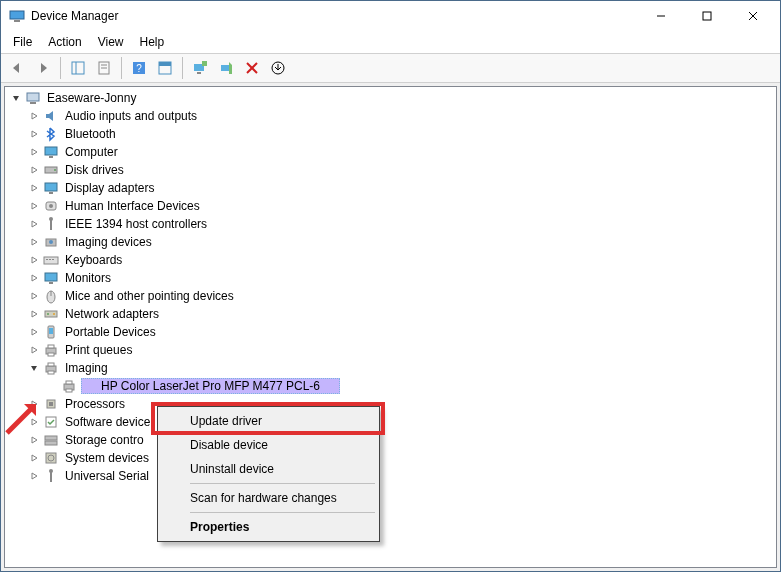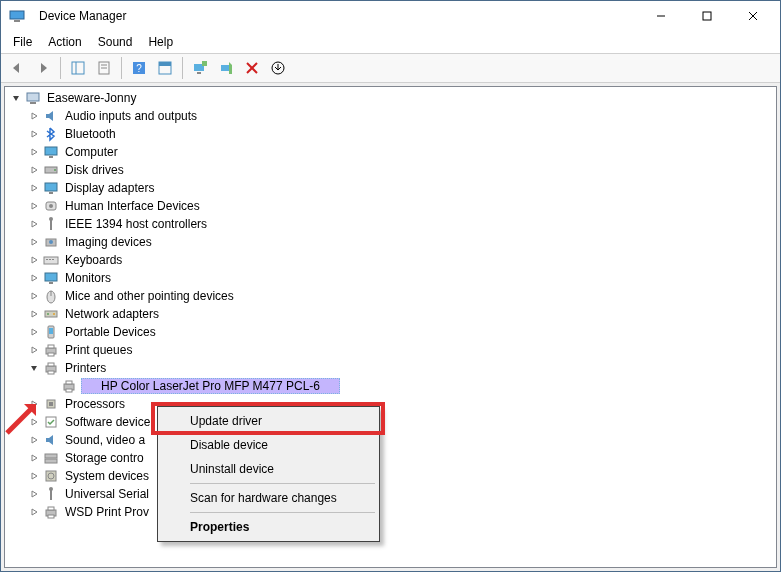--- a/index.html
+++ b/index.html
@@ -21,21 +21,21 @@
     background: #fff;
   }
   .titlebar {
     height: 30px;
     display: flex;
     align-items: center;
     padding: 0 4px 0 8px;
     background: #fff;
   }
   .titlebar .icon { width: 16px; height: 16px; margin-right: 6px; }
-  .titlebar .title { flex: 1; font-size: 12px; margin-left: 8px; }
+  .titlebar .title { flex: 1; font-size: 12px; }
   .win-controls { display: flex; }
   .win-controls div {
     width: 46px;
     height: 28px;
     display: flex;
     align-items: center;
     justify-content: center;
     cursor: default;
   }
   .win-controls svg { width: 10px; height: 10px; }
@@ -193,21 +193,21 @@
             <line x1="1" y1="1" x2="9" y2="9" stroke="#000"></line>
             <line x1="9" y1="1" x2="1" y2="9" stroke="#000"></line>
           </svg>
         </div>
     </div>
   </div>
 
   <div class="menubar">
     <span>File</span>
     <span>Action</span>
-    <span>Sound</span>
+    <span>View</span>
     <span>Help</span>
   </div>
 
   <div class="toolbar">
     <div class="tb-btn">
         <svg viewBox="0 0 16 16">
           <path d="M10 3 L4 8 L10 13 Z" fill="#808080"></path>
         </svg>
       </div>
     <div class="tb-btn">
@@ -508,21 +508,21 @@
                 <path d="M2 3 L8 3 L5 8 Z" fill="#404040"></path>
               </svg>
             </span>
             <span class="node-icon">
               <svg viewBox="0 0 16 16">
                 <rect x="3" y="6" width="10" height="6" fill="#c0c0c0" stroke="#888"></rect>
                 <rect x="5" y="3" width="6" height="3" fill="#fff" stroke="#888"></rect>
                 <rect x="5" y="11" width="6" height="3" fill="#fff" stroke="#888"></rect>
               </svg>
             </span>
-            <span class="node-label">Printers</span>
+            <span class="node-label">Imaging</span>
           </div>
           <div class="tree-row">
             <span class="spacer" style="width: 36px;"></span>
             <span class="arrow"></span>
             <span class="node-icon">
               <svg viewBox="0 0 16 16">
                 <rect x="3" y="6" width="10" height="6" fill="#c0c0c0" stroke="#888"></rect>
                 <rect x="5" y="3" width="6" height="3" fill="#fff" stroke="#888"></rect>
                 <rect x="5" y="11" width="6" height="3" fill="#fff" stroke="#888"></rect>
               </svg>
@@ -561,34 +561,20 @@
           </div>
           <div class="tree-row">
             <span class="spacer" style="width: 18px;"></span>
             <span class="arrow">
               <svg viewBox="0 0 10 10">
                 <path d="M3 2 L8 5 L3 8 Z" fill="none" stroke="#808080"></path>
               </svg>
             </span>
             <span class="node-icon">
               <svg viewBox="0 0 16 16">
-                <path d="M3 6 L6 6 L10 3 L10 13 L6 10 L3 10 Z" fill="#5a90c0"></path>
-              </svg>
-            </span>
-            <span class="node-label">Sound, video a</span>
-          </div>
-          <div class="tree-row">
-            <span class="spacer" style="width: 18px;"></span>
-            <span class="arrow">
-              <svg viewBox="0 0 10 10">
-                <path d="M3 2 L8 5 L3 8 Z" fill="none" stroke="#808080"></path>
-              </svg>
-            </span>
-            <span class="node-icon">
-              <svg viewBox="0 0 16 16">
                 <rect x="2" y="4" width="12" height="4" fill="#c0c0c0" stroke="#888"></rect>
                 <rect x="2" y="9" width="12" height="4" fill="#c0c0c0" stroke="#888"></rect>
               </svg>
             </span>
             <span class="node-label">Storage contro</span>
           </div>
           <div class="tree-row">
             <span class="spacer" style="width: 18px;"></span>
             <span class="arrow">
               <svg viewBox="0 0 10 10">
@@ -610,36 +596,20 @@
                 <path d="M3 2 L8 5 L3 8 Z" fill="none" stroke="#808080"></path>
               </svg>
             </span>
             <span class="node-icon">
               <svg viewBox="0 0 16 16">
                 <circle cx="8" cy="3" r="2" fill="#888"></circle>
                 <rect x="7" y="4" width="2" height="10" fill="#888"></rect>
               </svg>
             </span>
             <span class="node-label">Universal Serial</span>
-          </div>
-          <div class="tree-row">
-            <span class="spacer" style="width: 18px;"></span>
-            <span class="arrow">
-              <svg viewBox="0 0 10 10">
-                <path d="M3 2 L8 5 L3 8 Z" fill="none" stroke="#808080"></path>
-              </svg>
-            </span>
-            <span class="node-icon">
-              <svg viewBox="0 0 16 16">
-                <rect x="3" y="6" width="10" height="6" fill="#c0c0c0" stroke="#888"></rect>
-                <rect x="5" y="3" width="6" height="3" fill="#fff" stroke="#888"></rect>
-                <rect x="5" y="11" width="6" height="3" fill="#fff" stroke="#888"></rect>
-              </svg>
-            </span>
-            <span class="node-label">WSD Print Prov</span>
           </div>
         </div>
     </div>
   </div>
 </div>
 
 <div class="context-menu" id="ctxmenu">
     <div class="ctx-item">Update driver</div>
     <div class="ctx-item">Disable device</div>
     <div class="ctx-item">Uninstall device</div>

